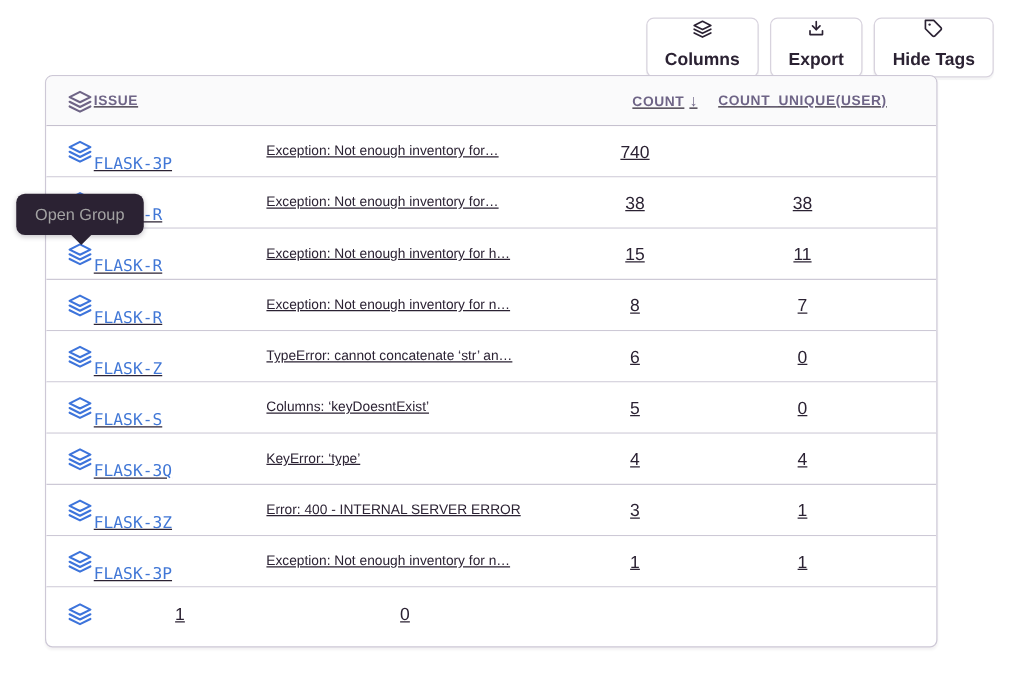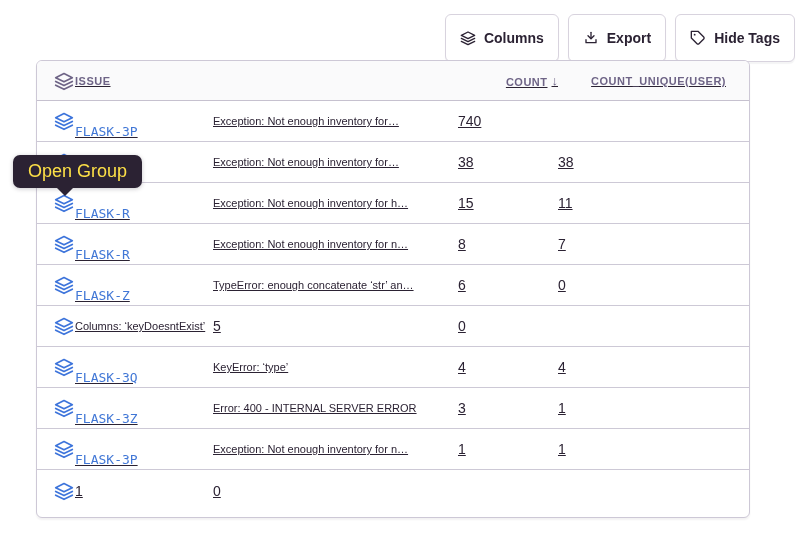--- a/index.html
+++ b/index.html
@@ -26,20 +26,21 @@
     padding: 0 14px;
     background: #ffffff;
     border: 1px solid #d8d3de;
     border-radius: 6px;
     font-family: "Liberation Sans", sans-serif;
     font-size: 14px;
     font-weight: 700;
     color: #2b2233;
     cursor: pointer;
     box-shadow: 0 2px 1px rgba(43,34,51,0.05);
+    flex-direction: column;
   }
   .btn svg { width: 16px; height: 16px; display: block; }
 
   
   .table-card {
     position: absolute;
     left: 36px;
     top: 60px;
     width: 714px;
     background: #ffffff;
@@ -86,45 +87,45 @@
   .cell-title {
     font-size: 11px;
     color: #2b2233;
     white-space: nowrap;
     overflow: hidden;
     padding-right: 12px;
   }
   .cell-num {
     font-size: 14px;
     color: #2b2233;
-    text-align: left;
+    text-align: center;
     white-space: nowrap;
   }
   .cell-num.unique { padding-right: 23px; }
   .th-count {
     text-align: right;
     display: flex;
     justify-content: flex-end;
     align-items: flex-end;
     gap: 4px;
   }
   .th-count .arrow { font-size: 13px; font-weight: 400; letter-spacing: 0; }
-  .th-unique { text-align: right; padding-right: 23px; }
+  .th-unique { text-align: center; padding-right: 23px; }
 
   
   .tooltip {
     position: absolute;
     left: 13px;
     top: 155px;
     height: 33px;
     line-height: 33px;
     padding: 0 15px;
     background: #2b2233;
-    color: #fde047;
-    font-size: 18px;
+    color: #a3a3a3;
+    font-size: 13px;
     border-radius: 7px;
     z-index: 10;
     box-shadow: 0 1px 4px rgba(43,34,51,0.25);
     white-space: nowrap;
   }
   .tooltip .caret {
     position: absolute;
     left: 44px;
     bottom: -8px;
     width: 0;
@@ -240,32 +241,33 @@
   </div>
       <div class="grid-row row">
     <div class="cell-icon icon-blue">
       <svg viewBox="0 0 24 24" fill="none" stroke="currentColor" stroke-width="2" stroke-linecap="round" stroke-linejoin="round">
             <polygon points="12 3 2 8 12 13 22 8 12 3"></polygon>
             <polyline points="2 12.5 12 17.5 22 12.5"></polyline>
             <polyline points="2 17 12 22 22 17"></polyline>
           </svg>
     </div>
     <div class="cell-id">FLASK-Z</div>
-    <div class="cell-title">TypeError: enough concatenate ‘str’ an…</div>
+    <div class="cell-title">TypeError: cannot concatenate ‘str’ an…</div>
     <div class="cell-num">6</div>
     <div class="cell-num unique">0</div>
   </div>
       <div class="grid-row row">
     <div class="cell-icon icon-blue">
       <svg viewBox="0 0 24 24" fill="none" stroke="currentColor" stroke-width="2" stroke-linecap="round" stroke-linejoin="round">
             <polygon points="12 3 2 8 12 13 22 8 12 3"></polygon>
             <polyline points="2 12.5 12 17.5 22 12.5"></polyline>
             <polyline points="2 17 12 22 22 17"></polyline>
           </svg>
     </div>
+    <div class="cell-id">FLASK-S</div>
     <div class="cell-title">Columns: ‘keyDoesntExist’</div>
     <div class="cell-num">5</div>
     <div class="cell-num unique">0</div>
   </div>
       <div class="grid-row row">
     <div class="cell-icon icon-blue">
       <svg viewBox="0 0 24 24" fill="none" stroke="currentColor" stroke-width="2" stroke-linecap="round" stroke-linejoin="round">
             <polygon points="12 3 2 8 12 13 22 8 12 3"></polygon>
             <polyline points="2 12.5 12 17.5 22 12.5"></polyline>
             <polyline points="2 17 12 22 22 17"></polyline>

